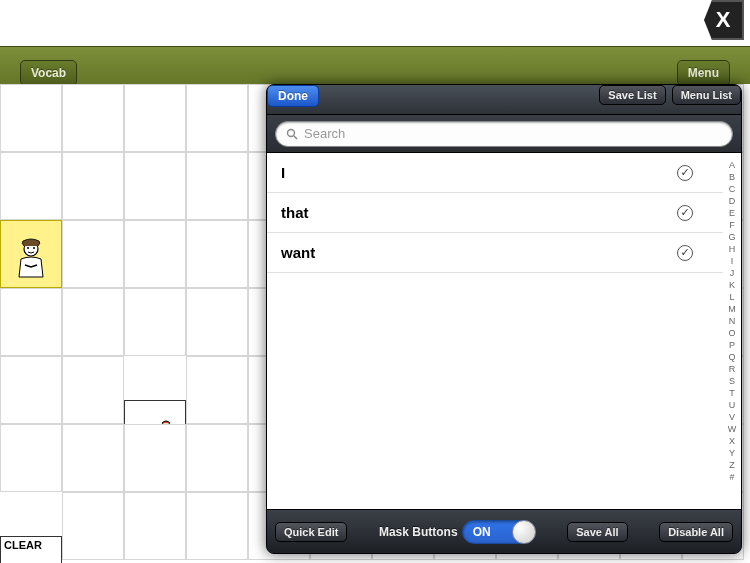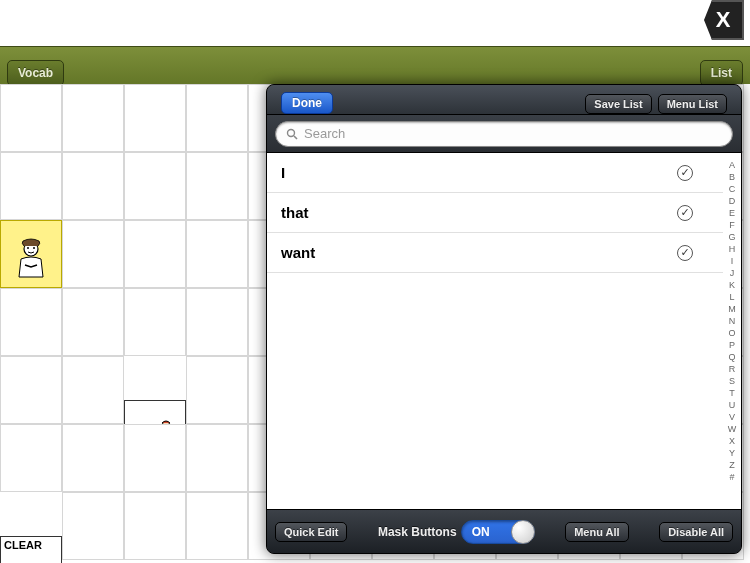--- a/index.html
+++ b/index.html
@@ -14,21 +14,21 @@
     color: #fff; font-size: 22px; font-weight: bold;
     border: 2px solid #555; border-left: none;
   }
 
   
   .header-bar {
     position: absolute; top: 46px; left: 0; right: 0; height: 54px;
     background: linear-gradient(to bottom, #7d8f3a, #5a6d20);
     border-top: 1px solid #3e4a16; border-bottom: 1px solid #3e4a16;
     display: flex; align-items: center; justify-content: space-between;
-    padding: 0 7px;
+    padding: 0 20px;
   }
   .header-btn {
     background: linear-gradient(to bottom, #6a7d2d, #4c5d1c);
     border: 1px solid #2f3a10; border-radius: 5px;
     color: #e8edd4; font-size: 12px; font-weight: bold;
     padding: 5px 10px; text-shadow: 0 -1px 0 rgba(0,0,0,0.4);
   }
 
   
   .grid {
@@ -47,22 +47,22 @@
 
   
   .popover {
     position: absolute; top: 84px; left: 266px; width: 476px; height: 470px;
     background: #2b2f33; border-radius: 8px; border: 1px solid #000;
     box-shadow: 0 0 14px rgba(0,0,0,0.6);
     display: flex; flex-direction: column; overflow: hidden;
   }
   .popover-top {
     height: 30px; background: linear-gradient(to bottom, #4a5059, #2d3238);
-    border-bottom: 1px solid #000; display: flex; align-items:flex-end;
-    padding: 0 14px; gap: 6px;
+    border-bottom: 1px solid #000; display: flex; align-items:flex-start;
+    padding: 0 0; gap: 6px;
   }
   .done-btn {
     background: linear-gradient(to bottom, #4f8ef0, #1957c9);
     border: 1px solid #0b3a99; border-radius: 5px;
     color: #fff; font-size: 12px; font-weight: bold;
     padding: 3px 10px; text-shadow: 0 -1px 0 rgba(0,0,0,0.3);
   }
   .spacer { flex: 1; }
   .dark-btn {
     background: linear-gradient(to bottom, #52565c, #2b2f35);
@@ -132,21 +132,21 @@
   
   svg { display: block; }
 </style>
 </head>
 <body>
 
 <div class="close-badge">X</div>
 
 <div class="header-bar">
   <button class="header-btn">Vocab</button>
-  <button class="header-btn">List</button>
+  <button class="header-btn">Menu</button>
 </div>
 
 <div class="grid">
 
   <div class="grid-row">
     <div class="grid-cell"></div>
     <div class="grid-cell"></div>
     <div class="grid-cell"></div>
     <div class="grid-cell"></div>
     <div class="grid-cell"></div>
@@ -346,17 +346,17 @@
   </div>
   <div class="popover-bottom">
     <button class="dark-btn">Quick Edit</button>
     <div class="spacer"></div>
     <span class="bottom-label">Mask Buttons</span>
     <div class="toggle">
       <span class="on-text">ON</span>
       <div class="knob"></div>
     </div>
     <div class="spacer"></div>
-    <button class="dark-btn">Menu All</button>
+    <button class="dark-btn">Save All</button>
     <div class="spacer"></div>
     <button class="dark-btn">Disable All</button>
   </div>
 </div>
 
 </body></html>

